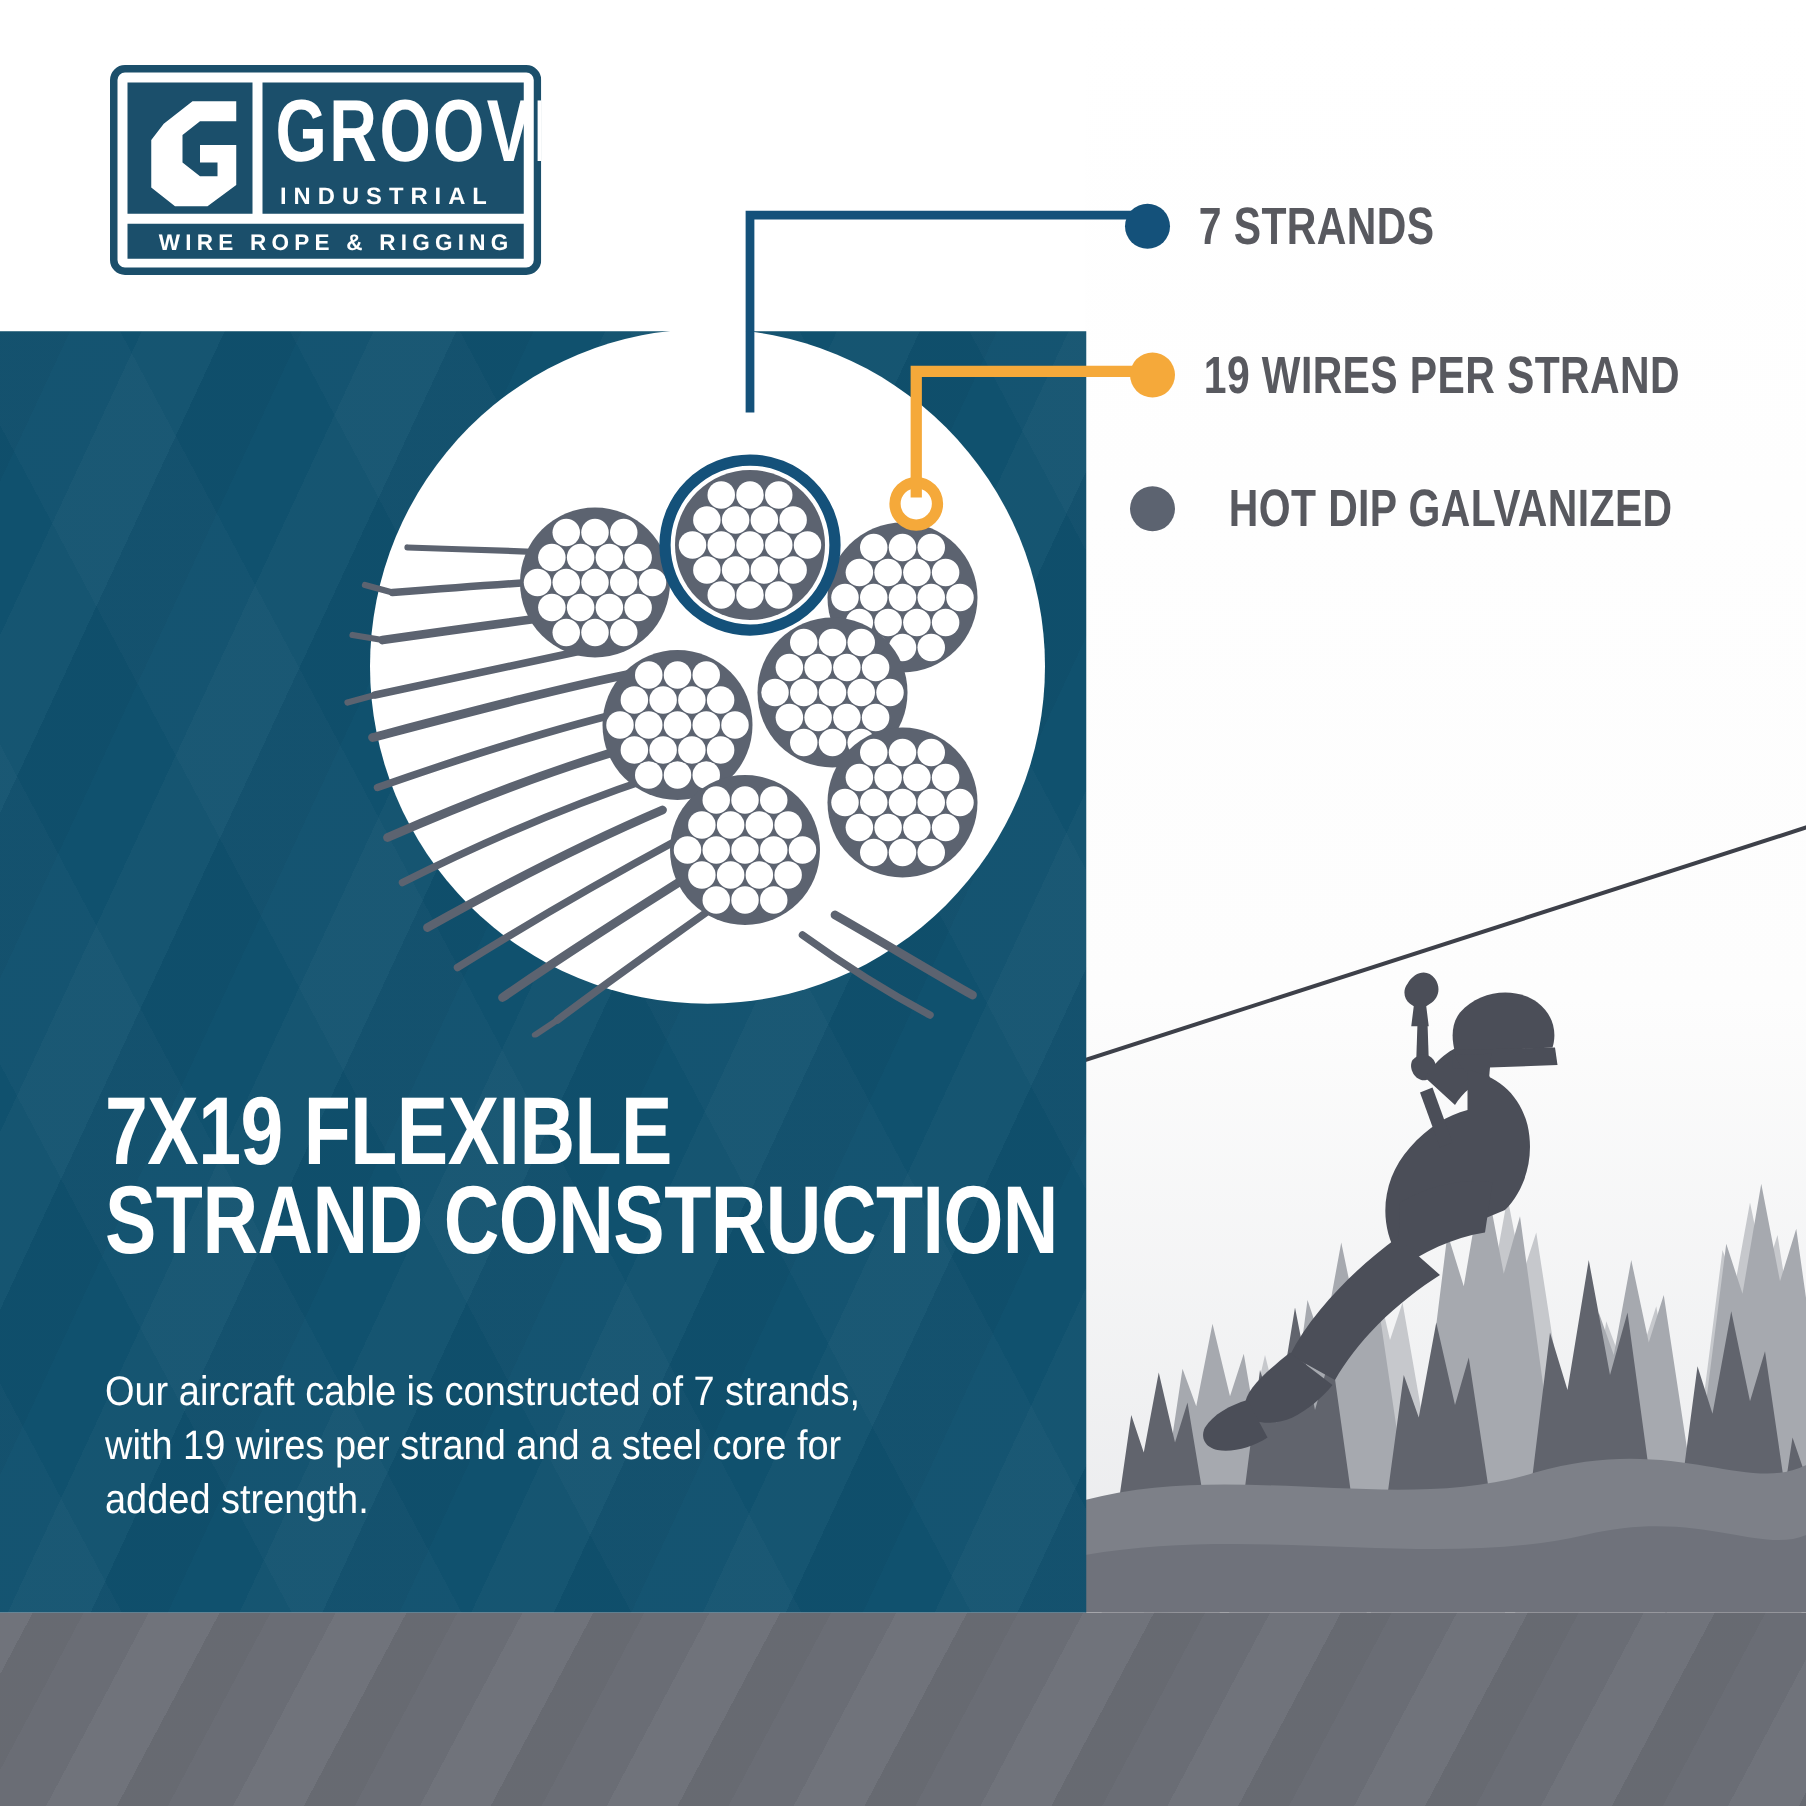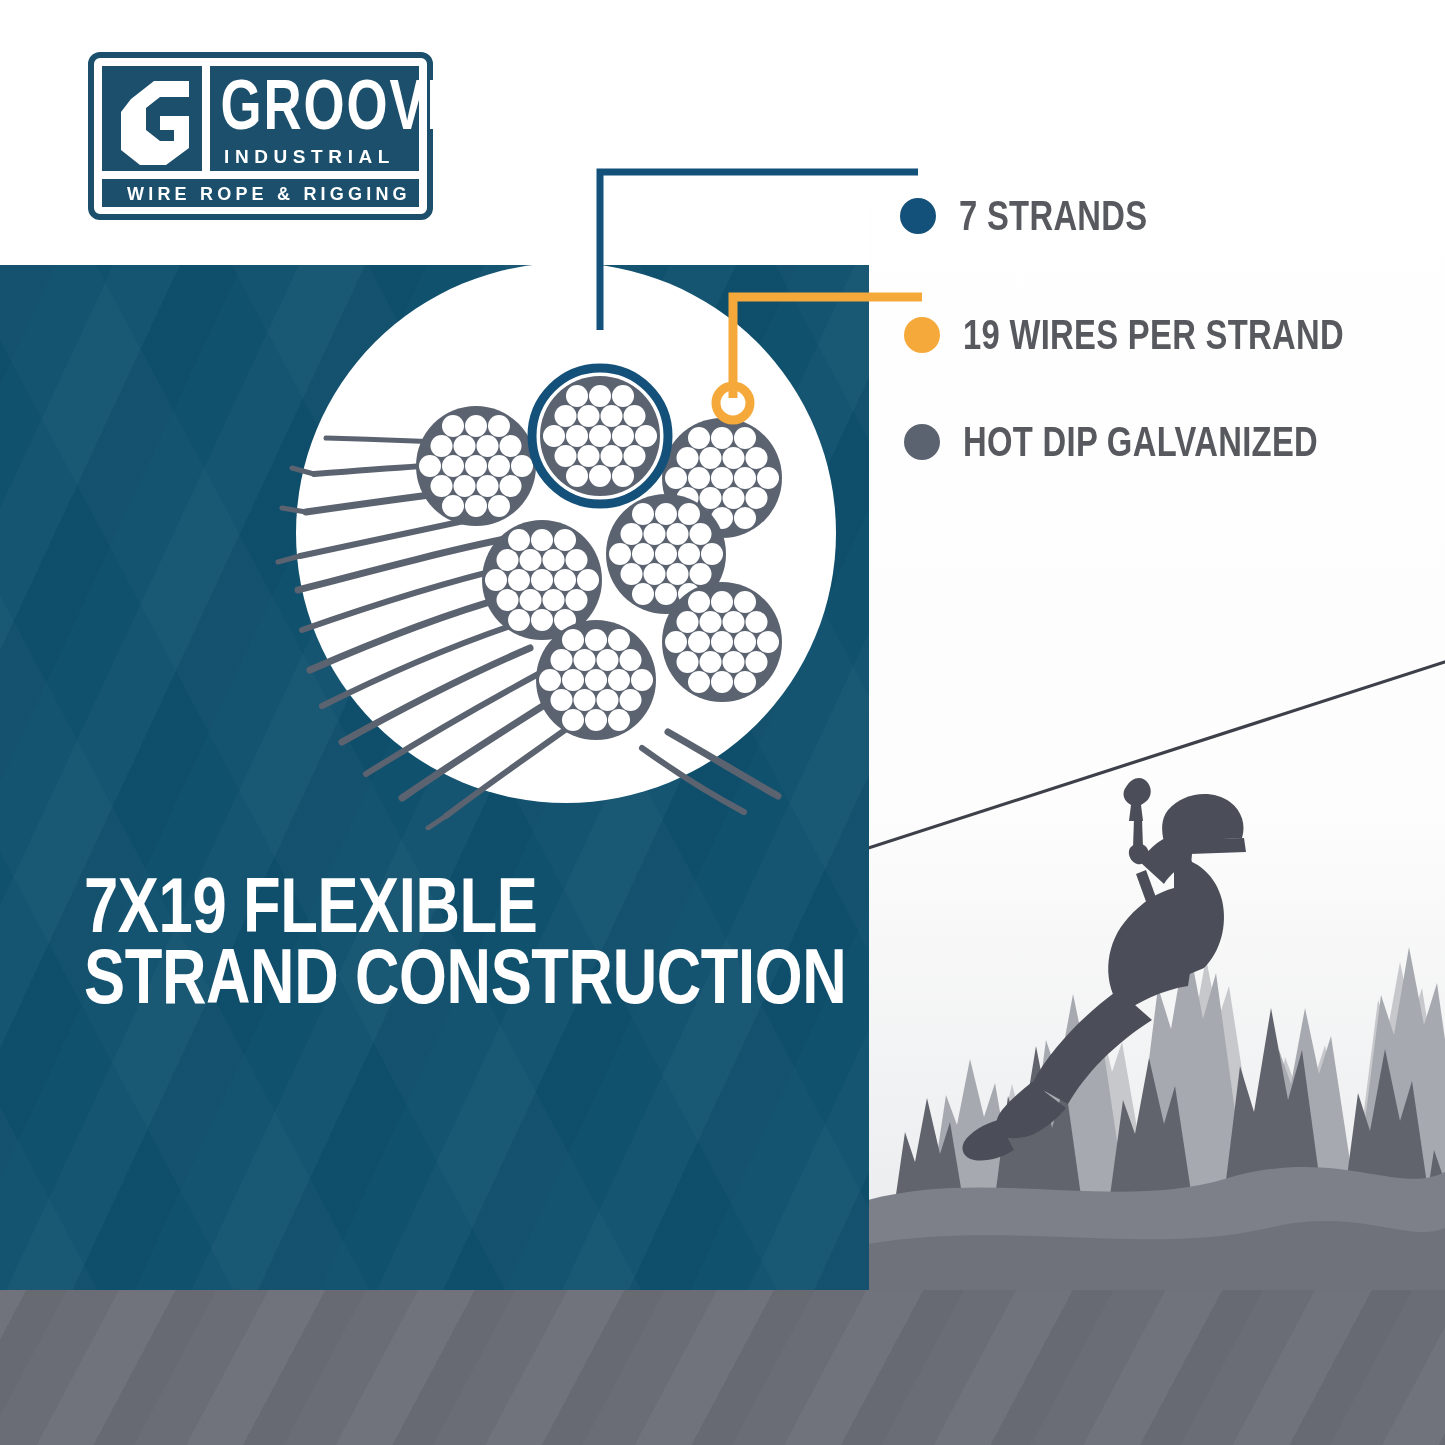--- a/index.html
+++ b/index.html
@@ -86,35 +86,35 @@
     margin:0;color:#ffffff;
     font-size:33px;line-height:1.30;font-weight:400;
     transform:scaleX(0.92);transform-origin:left top;
     width:720px;
   }
   .subcopy-wrap{position:absolute;left:84px;top:1092px;width:700px;}
 
   
   .callouts{position:absolute;left:900px;top:140px;width:520px;}
   .callout{
-    position:absolute;display:flex;align-items:center;margin-top:35px;
+    position:absolute;display:flex;align-items:center;
   }
   .co-dot{
     width:36px;height:36px;border-radius:50%;flex:0 0 auto;
   }
   .co-label{
     margin-left:23px;
     color:#58595F;font-weight:700;font-size:42px;line-height:1;
     letter-spacing:0.4px;
     transform:scaleX(0.78);transform-origin:left center;
     white-space:nowrap;
   }
   #callout-0{left:0px;top:20px;}
   #callout-1{left:4px;top:139px;}
-  #callout-2{left:4px;top:246px;}
+  #callout-2{left:4px;top:246px;gap:20px;}
 
   
   .leaders{position:absolute;left:0;top:0;width:1445px;height:1445px;pointer-events:none;}
 
   
   .cable{position:absolute;left:270px;top:250px;width:600px;height:580px;}
 </style>
 </head>
 <body>
 
@@ -202,20 +202,23 @@
     <div class="navy-waves2"></div>
   </div>
 
   <div class="white-disc"></div>
 
   <div class="headline-block">
     <h1 class="headline">
       <span>7X19 FLEXIBLE</span>
       <span class="l2">STRAND CONSTRUCTION</span>
     </h1>
+  </div>
+  <div class="subcopy-wrap">
+    <p class="subcopy">Our aircraft cable is constructed of 7 strands, with 19 wires per strand and a steel core for added strength.</p>
   </div>
 
   <div class="cable">
     <svg width="600" height="580" viewBox="0 0 600 580" xmlns="http://www.w3.org/2000/svg">
       <defs>
 
         <g id="strand19">
           <circle cx="0" cy="0" r="60" fill="#5C6370"></circle>
           <g fill="#ffffff">
             <circle cx="0" cy="0" r="11"></circle>

